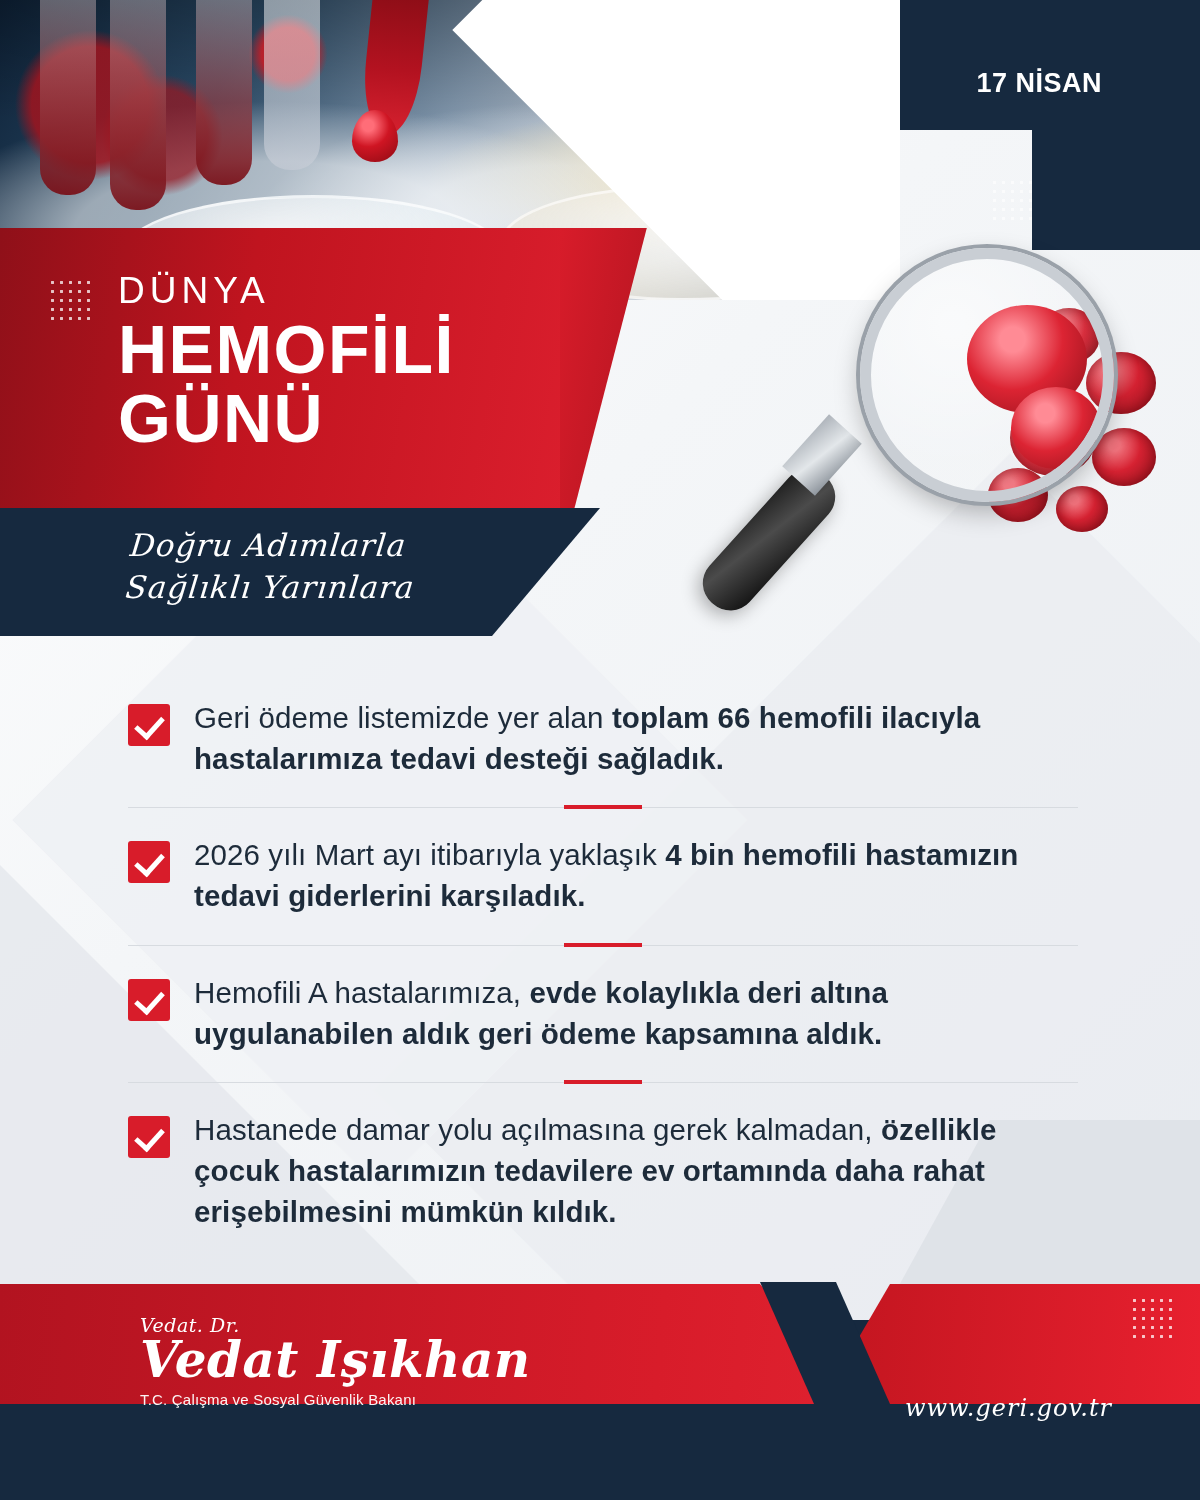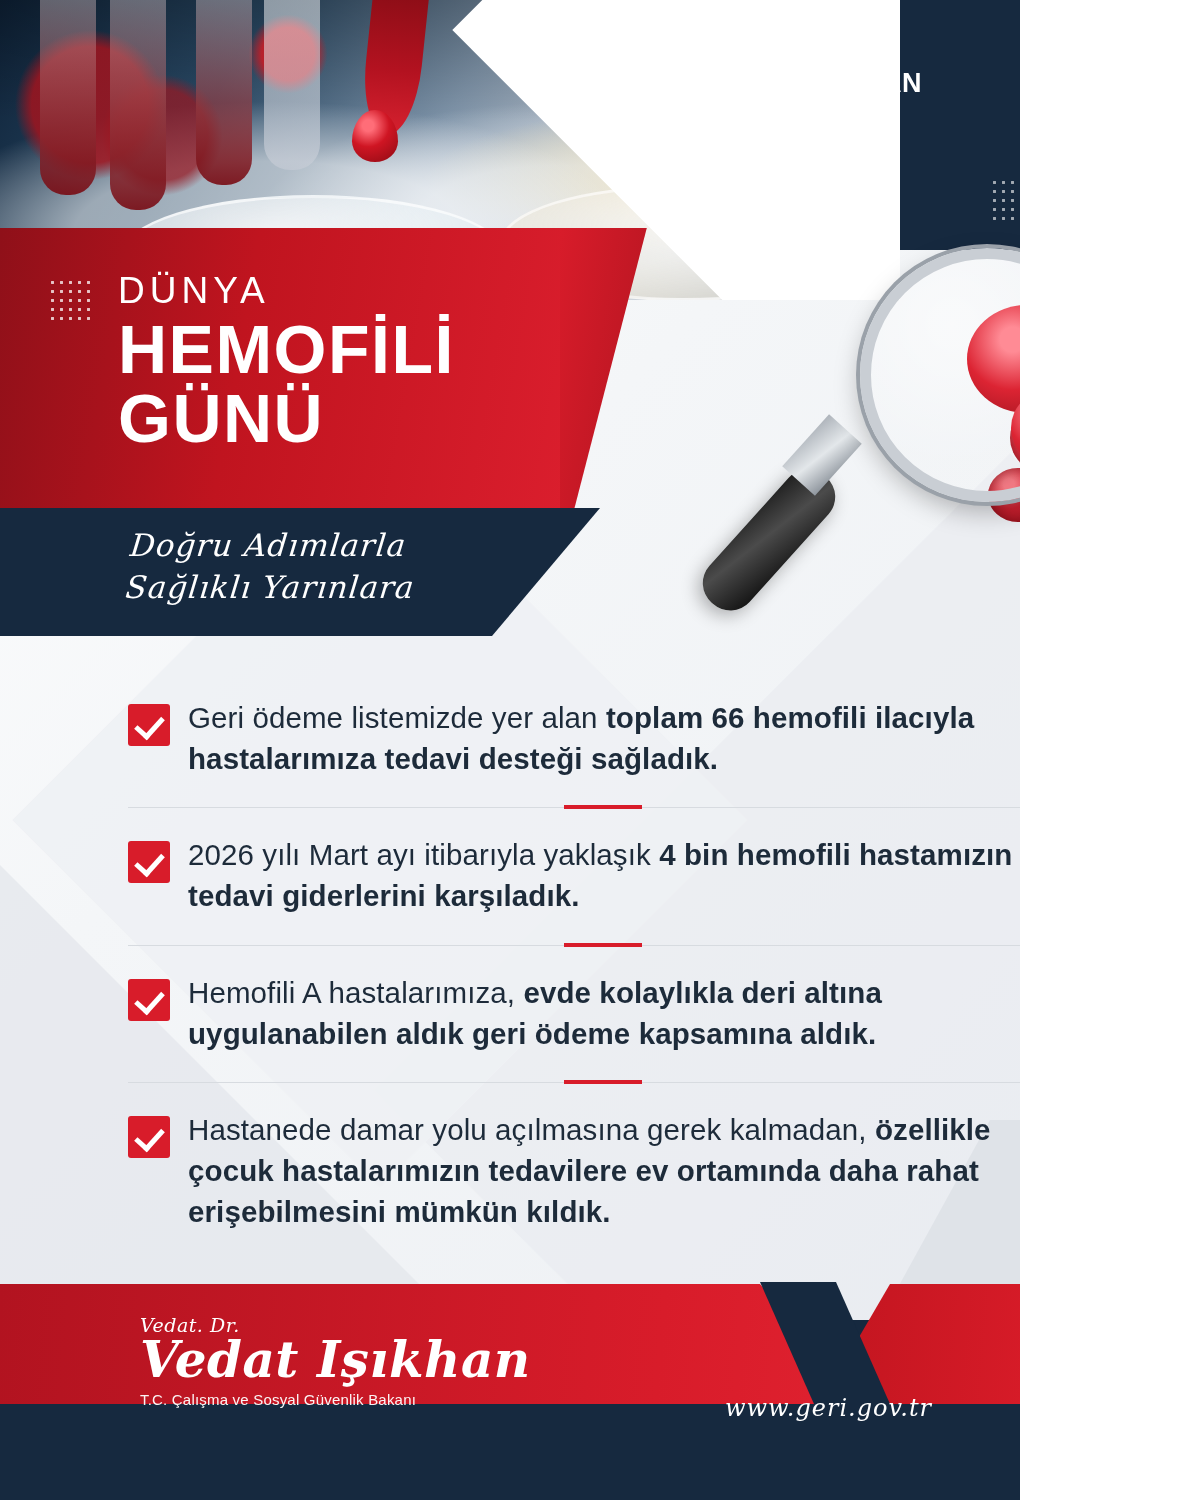--- a/index.html
+++ b/index.html
@@ -5,21 +5,21 @@
   html, body {
     margin: 0;
     padding: 0;
     background: #ffffff;
   }
   body {
     font-family: "Liberation Sans", sans-serif;
   }
   .poster {
     position: relative;
-    width: 1020px;
+    width: 1200px;
     height: 1500px;
     overflow: hidden;
     background: #d946ef;
   }
 
   
   .bg-light {
     position: absolute;
     inset: 0;
     background: linear-gradient(135deg, #ffffff 0%, #f4f6f8 40%, #eceff3 100%);
@@ -282,21 +282,21 @@
   
   .items {
     position: absolute;
     left: 128px; top: 690px;
     width: 950px;
     z-index: 8;
   }
   .item {
     display: flex;
     align-items: flex-start;
-    gap: 18px;
+    gap: 24px;
     padding: 8px 0 10px 0;
   }
   .check {
     flex: 0 0 auto;
     width: 42px; height: 42px;
     background: #d81c2a;
     border-radius: 3px;
     position: relative;
     margin-top: 6px;
   }

